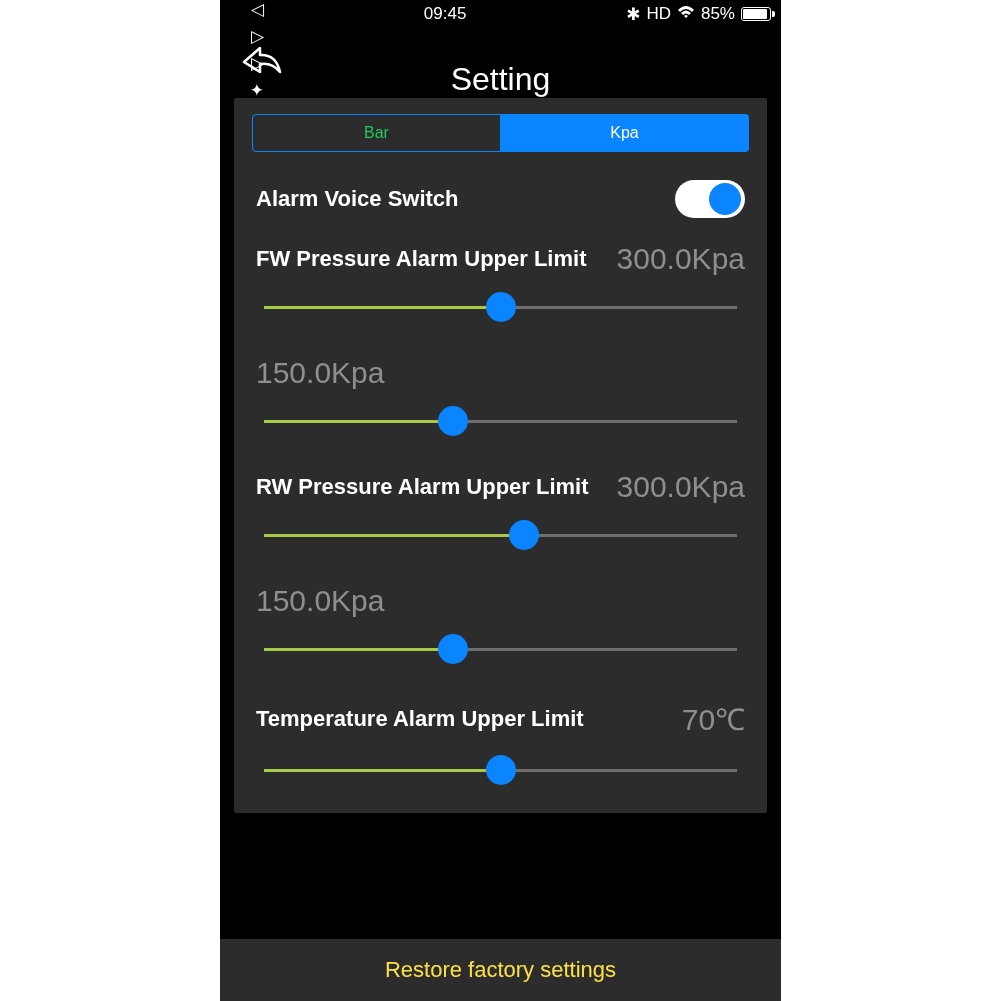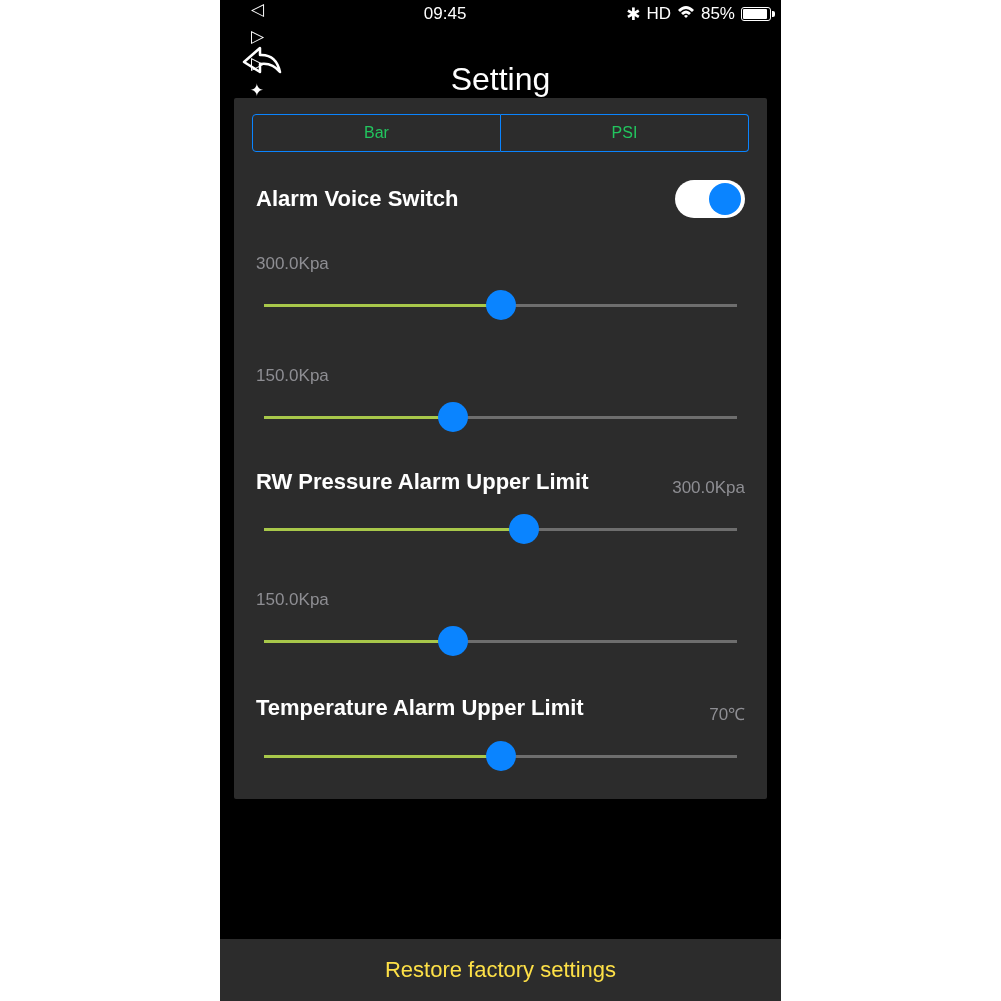--- a/index.html
+++ b/index.html
@@ -113,22 +113,21 @@
     justify-content: space-between;
     padding: 16px 22px 8px 22px;
   }
   .row-label {
     color: #ffffff;
     font-size: 22px;
     font-weight: 700;
   }
   .row-value {
     color: #8e8e93;
-    font-size: 17px;
-    margin-top: 12px;
+    font-size: 30px;
   }
   .toggle {
     width: 70px;
     height: 38px;
     background: #ffffff;
     border-radius: 20px;
     position: relative;
     cursor: pointer;
   }
   .toggle-thumb {
@@ -242,32 +241,33 @@
       <svg viewBox="0 0 48 48" width="48" height="48">
         <path d="M6 22 L22 8 L22 15 Q38 14 42 32 Q34 22 22 24 L22 32 Z" fill="none" stroke="#ffffff" stroke-width="2.5" stroke-linejoin="round"></path>
       </svg>
     </div>
     <div class="title">Setting</div>
   </div>
 
   <div class="content">
     <div class="tabs">
       <div class="tab inactive">Bar</div>
-      <div class="tab inactive">PSI</div>
+      <div class="tab active">Kpa</div>
     </div>
 
     <div class="row">
       <div class="row-label">Alarm Voice Switch</div>
       <div class="toggle">
           <div class="toggle-thumb"></div>
         </div>
     </div>
 
 
     <div class="row">
+      <div class="row-label">FW Pressure Alarm Upper Limit</div>
       <div class="row-value">300.0Kpa</div>
     </div>
     <div class="slider-wrap">
       <div class="slider">
         <div class="track"></div>
         <div class="fill" style="width:50%"></div>
         <div class="thumb" style="left:50%"></div>
       </div>
     </div>
 

